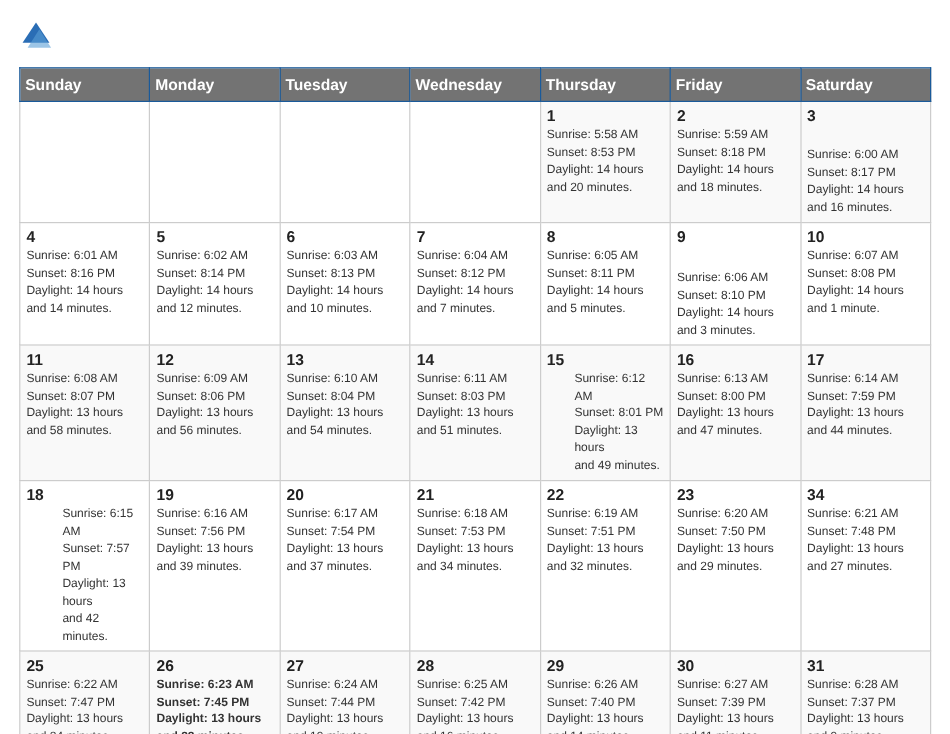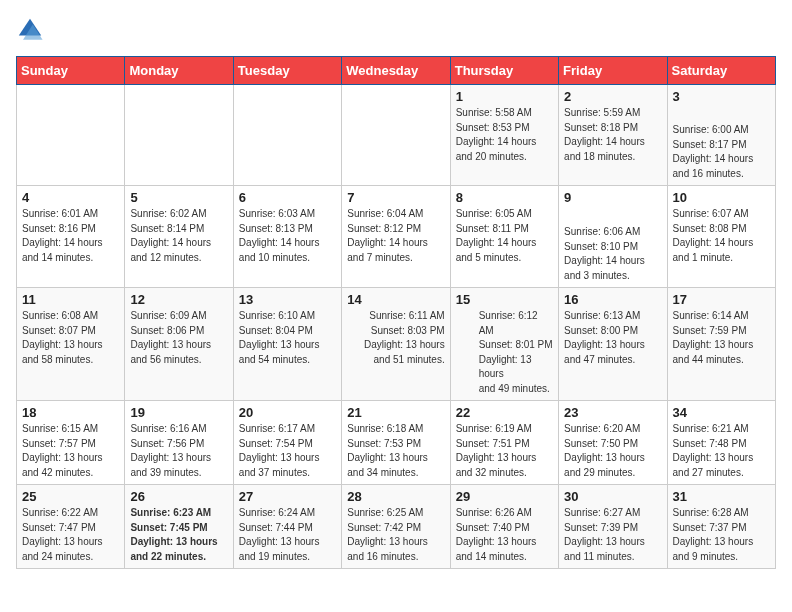--- a/index.html
+++ b/index.html
@@ -43,21 +43,21 @@
     .subtitle {
       font-size: 15px;
       color: #555;
     }
     table {
       width: 100%;
       border-collapse: collapse;
       table-layout: fixed;
     }
     thead th {
-      background: #ef4444;
+      background: #737373;
       color: #fff;
       font-size: 13px;
       padding: 6px 4px;
       text-align: left;
       border: 1px solid #1a5a9a;
     }
     tbody td {
       border: 1px solid #ccc;
       vertical-align: top;
       padding: 4px 5px;
@@ -212,21 +212,21 @@
         </td>
         <td>
           <div class="day-num">13</div>
           <div class="day-info" style="white-space: pre-line;">Sunrise: 6:10 AM
 Sunset: 8:04 PM
 Daylight: 13 hours
 and 54 minutes.</div>
         </td>
         <td>
           <div class="day-num">14</div>
-          <div class="day-info" style="white-space: pre-line; text-align: right;">Sunrise: 6:11 AM
+          <div class="day-info" style="white-space: pre-line;">Sunrise: 6:11 AM
 Sunset: 8:03 PM
 Daylight: 13 hours
 and 51 minutes.</div>
         </td>
         <td>
           <div class="day-num">15</div>
           <div class="day-info" style="white-space: pre-line; margin-left: 23px;">Sunrise: 6:12 AM
 Sunset: 8:01 PM
 Daylight: 13 hours
 and 49 minutes.</div>
@@ -242,21 +242,21 @@
           <div class="day-num">17</div>
           <div class="day-info" style="white-space: pre-line;">Sunrise: 6:14 AM
 Sunset: 7:59 PM
 Daylight: 13 hours
 and 44 minutes.</div>
         </td>
       </tr>
       <tr>
         <td>
           <div class="day-num">18</div>
-          <div class="day-info" style="white-space: pre-line;">Sunrise: 6:15 AM
+          <div class="day-info" style="white-space: pre-line; margin-left: 30px;">Sunrise: 6:15 AM
 Sunset: 7:57 PM
 Daylight: 13 hours
 and 42 minutes.</div>
         </td>
         <td>
           <div class="day-num">19</div>
           <div class="day-info" style="white-space: pre-line;">Sunrise: 6:16 AM
 Sunset: 7:56 PM
 Daylight: 13 hours
 and 39 minutes.</div>

